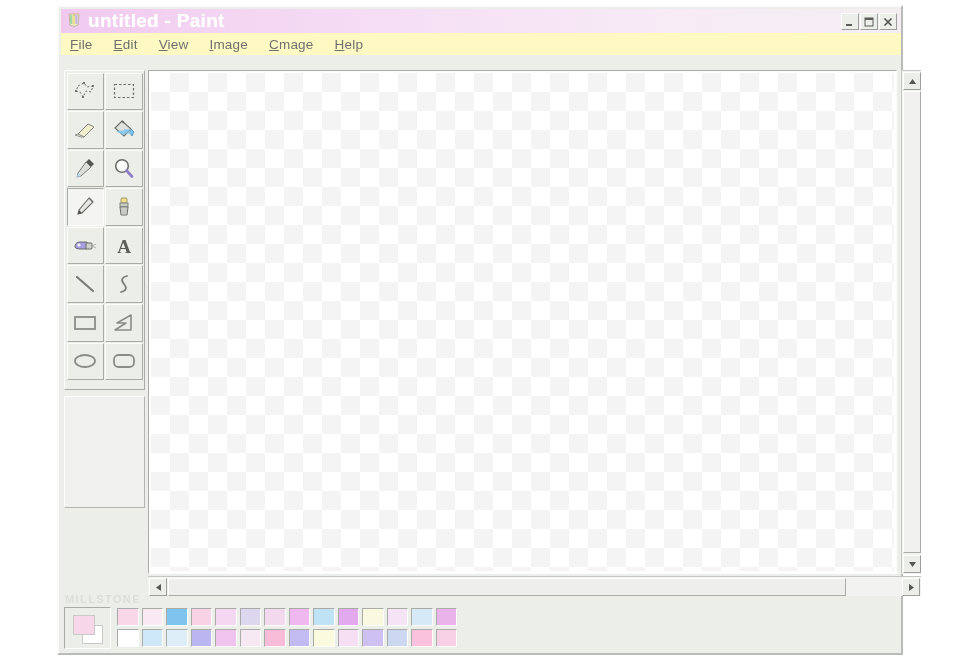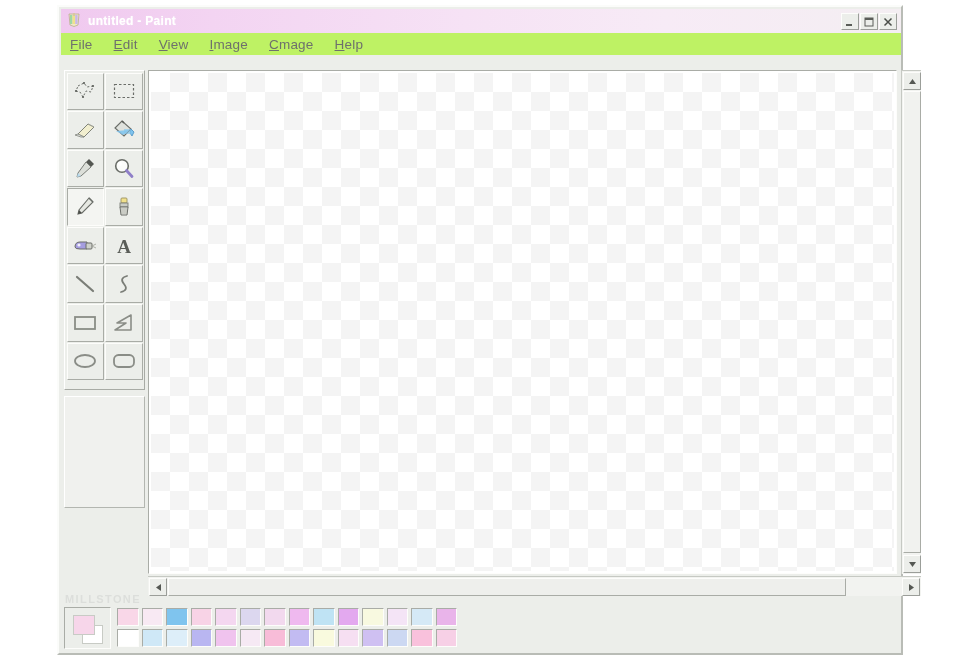--- a/index.html
+++ b/index.html
@@ -47,21 +47,21 @@
     box-sizing: border-box;
   }
   #title-icon {
     width: 18px; height: 18px;
     margin-left: 2px;
     margin-right: 5px;
     position: relative;
     flex: 0 0 auto;
   }
   #title-text {
-    font-size: 12px;
+    font-size: 19px;
     font-weight: bold;
     color: #ffffff;
     letter-spacing: 0.3px;
     text-shadow: 0 0 1px rgba(255,255,255,0.7);
     flex: 1 1 auto;
     white-space: nowrap;
     overflow: hidden;
   }
   .win-btns {
     display: flex;
@@ -87,21 +87,21 @@
   }
   .win-btn svg { display:block; margin: 2px auto 0 auto; }
 
   
   #menu-bar {
     position: absolute;
     left: 2px;
     top: 26px;
     width: 840px;
     height: 22px;
-    background: #bef264;
+    background: #fef9c3;
     display: flex;
     align-items: center;
     padding-left: 9px;
     box-sizing: border-box;
   }
   .menu-item {
     font-size: 13.5px;
     color: #6e716c;
     padding: 2px 11px 2px 0px;
     margin-right: 10px;

